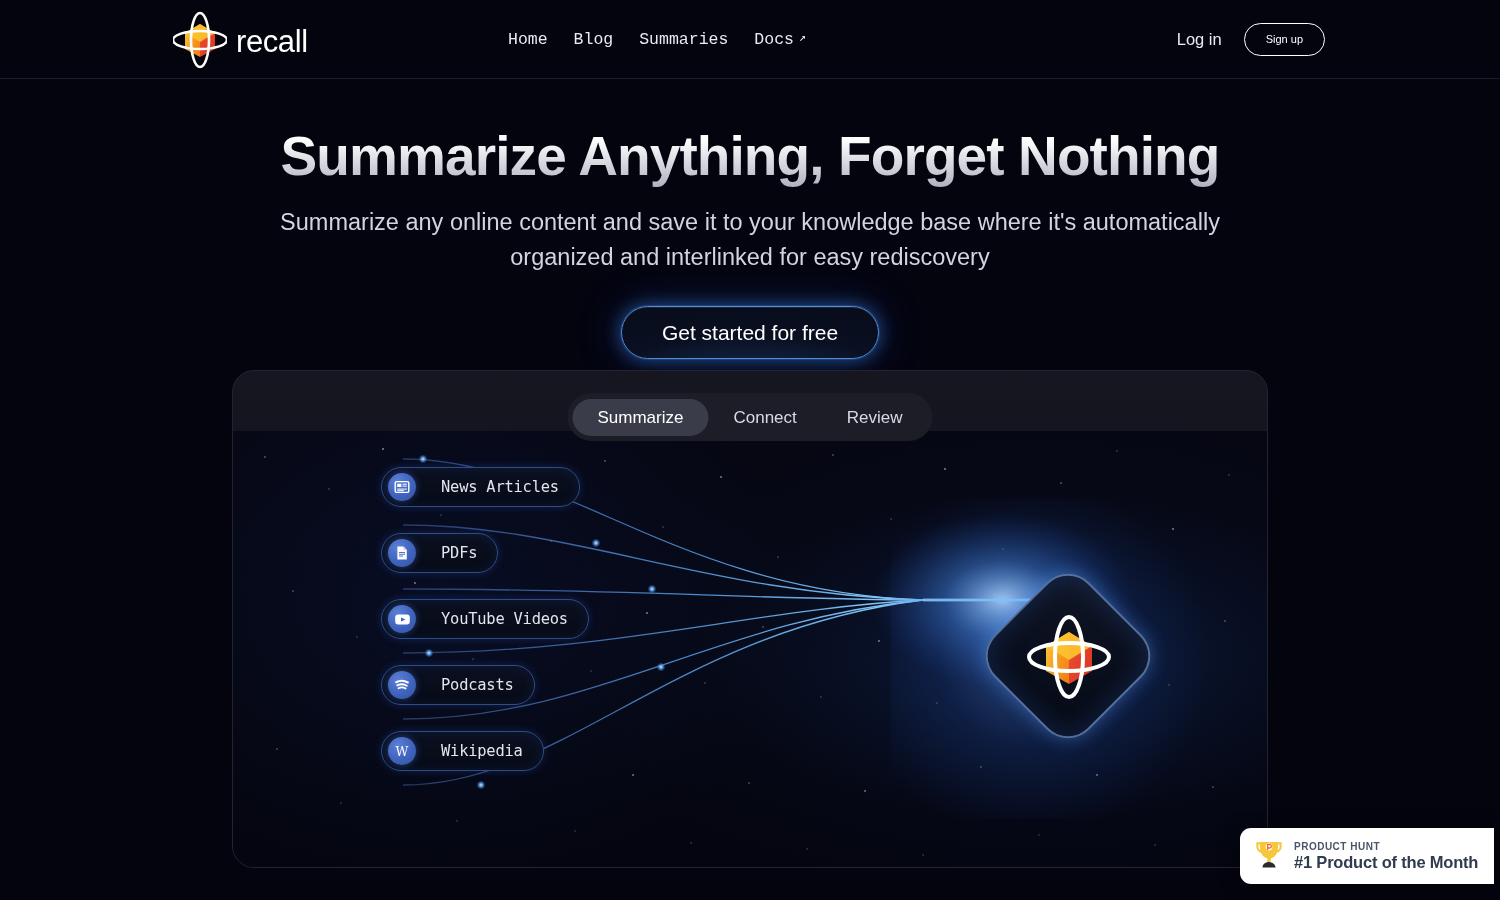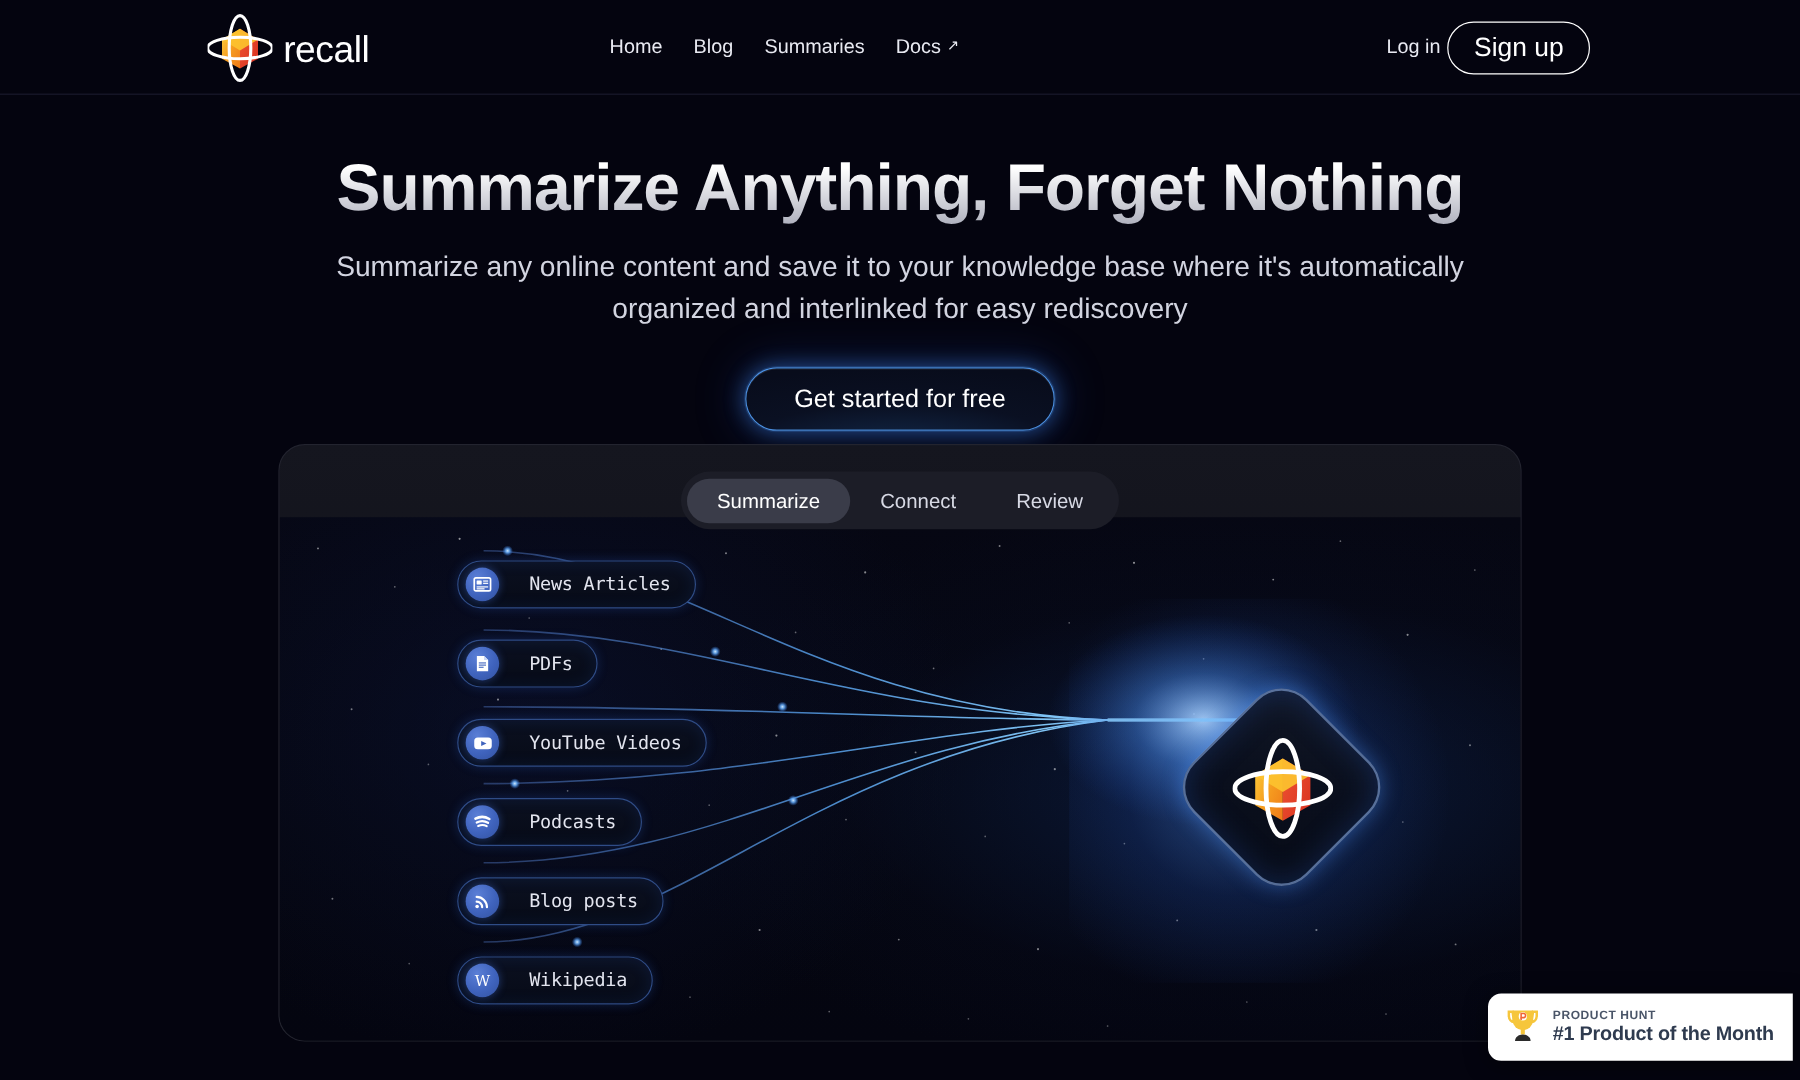--- a/index.html
+++ b/index.html
@@ -70,45 +70,46 @@
     gap: 0px;
   }
   .nav a {
     color: #e9eaf2;
     font-size: 16.5px;
     text-decoration: none;
     padding: 0 26px 0 0;
     line-height: 79px;
     white-space: nowrap;
     cursor: pointer;
+    font-family: Liberation Mono, monospace;
   }
   .nav a.docs { display: inline-flex; align-items: center; gap: 5px; }
   .nav-arrow { font-size: 12px; display: inline-block; transform: translateY(-1px); }
 
   .auth {
     position: absolute;
     right: 175px;
     top: 0;
     height: 79px;
     display: flex;
     align-items: center;
-    gap: 6px;
+    gap: 22px;
   }
   .login {
     color: #e9eaf2;
     font-size: 16.5px;
     text-decoration: none;
     cursor: pointer;
   }
   .signup {
     border: 1.6px solid #ffffff;
     border-radius: 999px;
     color: #ffffff;
     background: transparent;
-    font-size: 22px;
+    font-size: 11px;
     font-family: inherit;
     padding: 10px 21px;
     cursor: pointer;
     line-height: 1;
   }
 
   
   .hero {
     position: absolute;
     top: 79px;
@@ -532,30 +533,20 @@
         <span class="chip-icon">
           <svg width="18" height="18" viewBox="0 0 18 18" fill="none" stroke="#ffffff" stroke-linecap="round">
             <path d="M3.2 6.2c3.6-1.9 8.2-1.7 11.6 0.3" stroke-width="2.1"></path>
             <path d="M4.3 9.4c3-1.5 6.6-1.4 9.4 0.3" stroke-width="1.9"></path>
             <path d="M5.5 12.3c2.3-1.1 5-1 7.1 0.2" stroke-width="1.7"></path>
           </svg>
         </span>
         <span class="chip-label">Podcasts</span>
       </div>
 
-      <div class="chip">
-        <span class="chip-icon">
-          <svg width="16" height="16" viewBox="0 0 16 16" fill="none" stroke="#ffffff" stroke-width="1.8" stroke-linecap="round">
-            <circle cx="3.6" cy="12.4" r="1.5" fill="#ffffff" stroke="none"></circle>
-            <path d="M3.2 8.4a4.6 4.6 0 0 1 4.6 4.6"></path>
-            <path d="M3.2 4.4a8.6 8.6 0 0 1 8.6 8.6"></path>
-          </svg>
-        </span>
-        <span class="chip-label">Blog posts</span>
-      </div>
 
       <div class="chip">
         <span class="chip-icon">
           <svg width="20" height="20" viewBox="0 0 20 20">
             <text x="10" y="14.6" text-anchor="middle" font-family="DejaVu Serif, serif" font-size="12.5" fill="#ffffff">W</text>
           </svg>
         </span>
         <span class="chip-label">Wikipedia</span>
       </div>
 

